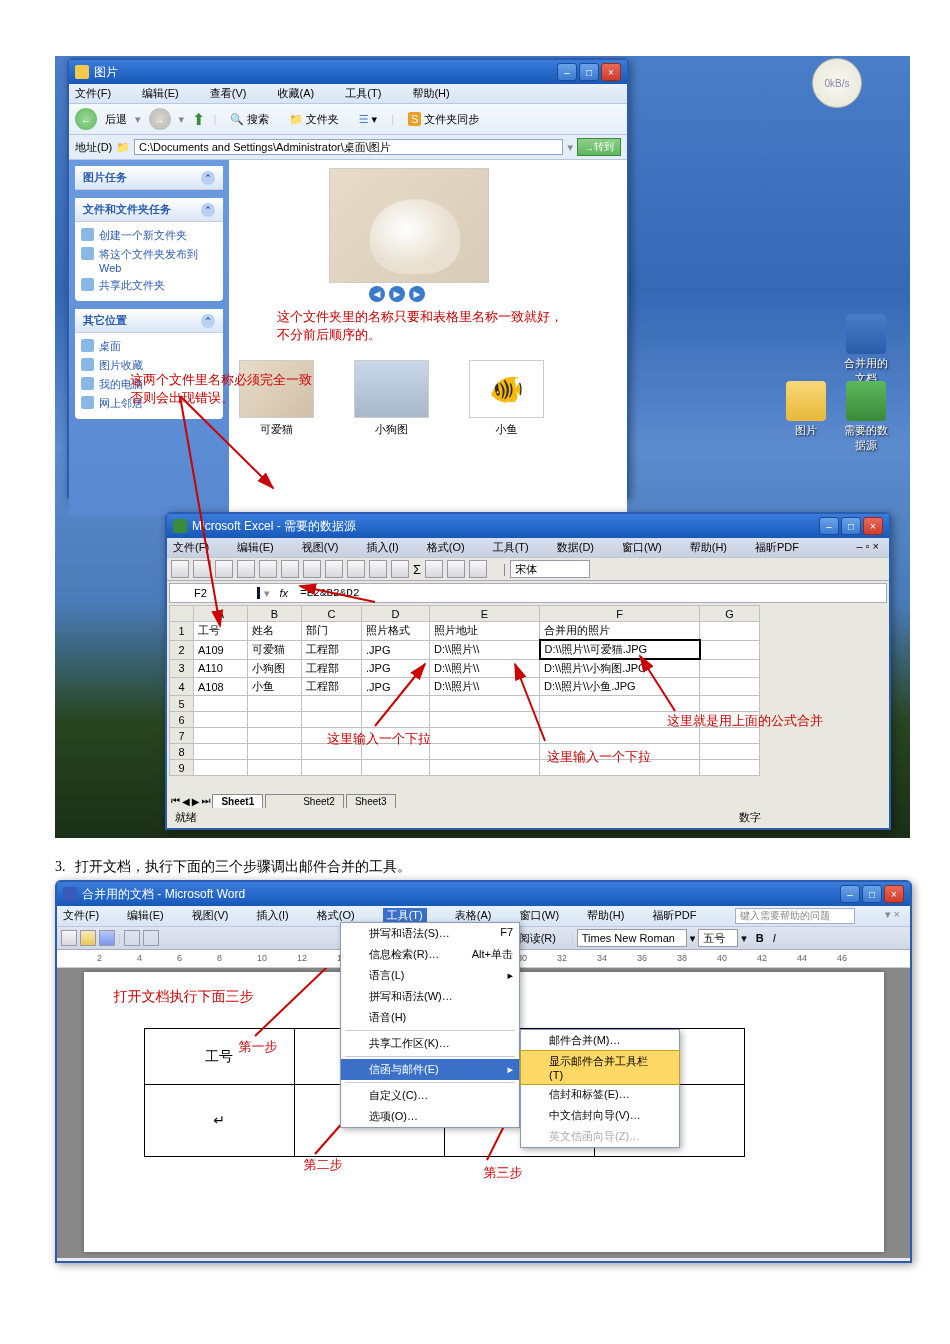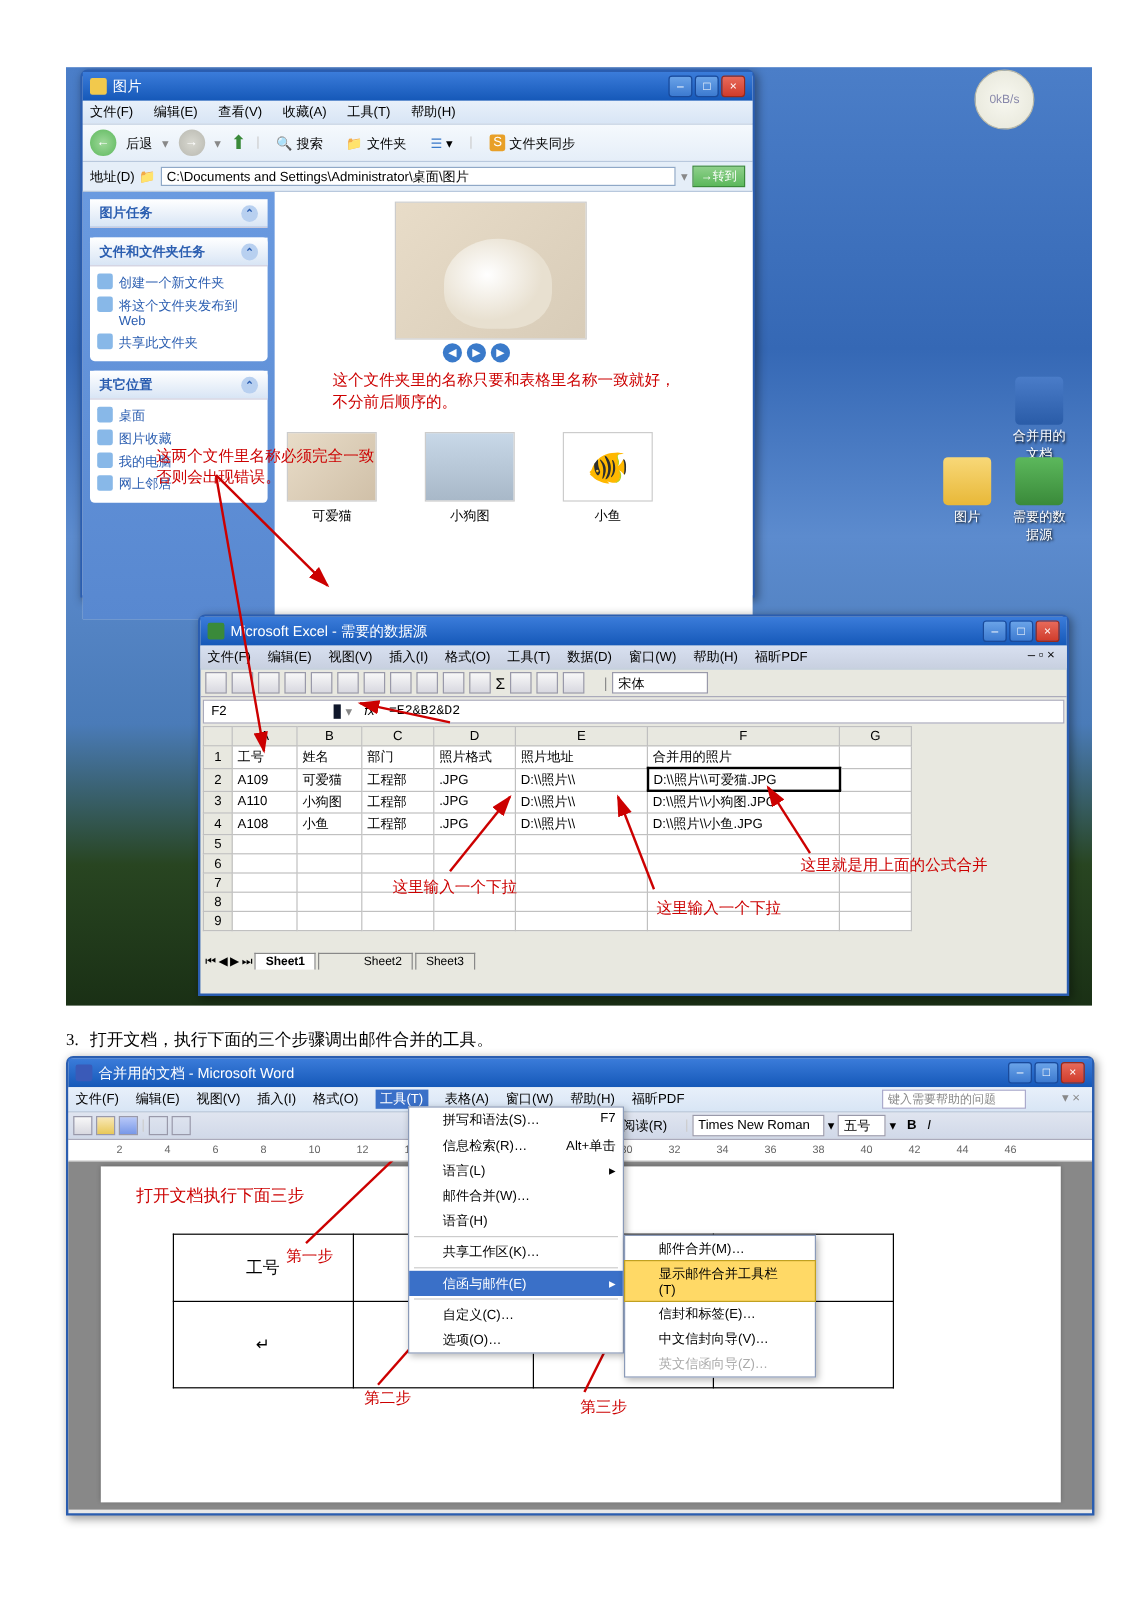--- a/index.html
+++ b/index.html
@@ -18,21 +18,21 @@
   .dicon .ico { width: 40px; height: 40px; margin: 0 auto 2px; border-radius: 4px; }
   
   
   .explorer { position: absolute; left: 12px; top: 2px; width: 562px; height: 440px; background: #fff; border: 2px solid #2a5db0; border-radius: 6px 6px 0 0; box-shadow: 2px 2px 8px rgba(0,0,0,0.4); }
   .titlebar { background: linear-gradient(to bottom, #3b7cda, #1558b8); color: #fff; padding: 3px 6px; height: 24px; display: flex; align-items: center; font-size: 12px; }
   .titlebar .ticon { width: 14px; height: 14px; background: #f2c94c; margin-right: 5px; border-radius: 2px; }
   .winbtns { margin-left: auto; display: flex; gap: 2px; }
   .winbtn { width: 20px; height: 18px; background: linear-gradient(#6aa3e8, #3c7ad0); border: 1px solid #1a4a9a; border-radius: 3px; color: #fff; display: flex; align-items: center; justify-content: center; font-size: 10px; }
   .winbtn.close { background: linear-gradient(#e86a5a, #d03c2c); border-color: #9a2a1a; }
   .menubar { background: linear-gradient(#e8f0fa, #d8e5f5); padding: 2px 6px; font-size: 11px; border-bottom: 1px solid #b8c8dd; }
-  .menubar span { margin-right: 14px; }
+  .menubar span { margin-right: 28px; }
   .toolbar { background: linear-gradient(#f5f9fd, #e5eef8); padding: 4px 6px; display: flex; align-items: center; gap: 8px; font-size: 11px; border-bottom: 1px solid #b8c8dd; }
   .tbtn { padding: 2px 6px; display: flex; align-items: center; gap: 3px; }
   .circ { width: 22px; height: 22px; border-radius: 50%; background: radial-gradient(#9ed89a, #5cb85c); display: flex; align-items: center; justify-content: center; color: #fff; }
   .addressbar { background: #e5eef8; padding: 3px 6px; display: flex; align-items: center; gap: 4px; font-size: 11px; border-bottom: 1px solid #b8c8dd; }
   .addressbar input { flex: 1; height: 16px; font-size: 11px; padding: 0 4px; border: 1px solid #8fa8c7; }
   .gobtn { width: 44px; height: 18px; background: linear-gradient(#8ed08a, #5cb85c); color: #fff; border: 1px solid #3a8a3a; font-size: 10px; display: flex; align-items: center; justify-content: center; }
   .expbody { display: flex; height: 356px; background: #fff; }
   .sidepanel { width: 160px; background: linear-gradient(#6a9ae0, #5888d0); padding: 6px; overflow: hidden; }
   .panel { background: #fff; border-radius: 4px; margin-bottom: 8px; }
   .panel-h { background: linear-gradient(#fff, #d8e5f5); padding: 4px 8px; color: #2a5db0; font-weight: bold; font-size: 11px; border-bottom: 1px solid #ccd; display: flex; align-items: center; }
@@ -48,21 +48,21 @@
   .thumb { text-align: center; font-size: 11px; }
   .thumb .timg { width: 75px; height: 58px; border: 1px solid #ccc; margin-bottom: 4px; }
   
   
   .excel { position: absolute; left: 110px; top: 456px; width: 726px; height: 318px; background: #e8e8e0; border: 2px solid #2a5db0; border-radius: 6px 6px 0 0; box-shadow: 2px 2px 8px rgba(0,0,0,0.4); }
   .excel .menubar, .excel .toolbar { background: linear-gradient(#d8e0f0, #c8d0e0); }
   .exceltb { display: flex; align-items: center; padding: 2px 4px; gap: 4px; border-bottom: 1px solid #aab; }
   .exceltb .mini { width: 18px; height: 18px; background: linear-gradient(#f8f8f8, #d8d8e0); border: 1px solid #99a; }
   .fontsel { width: 80px; height: 18px; border: 1px solid #99a; background: #fff; font-size: 11px; padding: 0 4px; }
   .namebox { display: flex; height: 20px; border: 1px solid #aab; background: #fff; align-items: center; font-size: 11px; margin: 2px; }
-  .namebox .nb { width: 114px; padding: 0 6px; border-right: 6px solid #0f172a; }
+  .namebox .nb { width: 90px; padding: 0 24px; border-right: 3px solid #0f172a; }
   .namebox .fx { padding: 0 6px; font-style: italic; }
   .namebox .formula { flex: 1; padding: 0 6px; font-family: 'Courier New', monospace; }
   .grid { background: #fff; font-size: 11px; border-collapse: collapse; margin: 2px; }
   .grid th, .grid td { border: 1px solid #c0c0c0; padding: 1px 4px; height: 16px; text-align: left; font-weight: normal; }
   .grid th { background: #e8e8e0; text-align: center; }
   .grid .rh { background: #e8e8e0; text-align: center; width: 24px; }
   .grid .sel { background: #fff; border: 2px solid #000; }
   .sheettabs { position: absolute; bottom: 20px; left: 4px; font-size: 10px; display: flex; align-items: center; gap: 2px; }
   .sheettabs .tab { background: #fff; border: 1px solid #888; border-bottom: none; padding: 1px 8px; }
   .statusbar { position: absolute; bottom: 2px; left: 0; right: 0; height: 16px; background: #e8e8e0; padding: 0 8px; font-size: 11px; display: flex; }
@@ -379,20 +379,24 @@
       <div class="annotation" style="left:380px; top:234px;">这里输入一个下拉</div>
       <div class="annotation" style="left:500px; top:198px;">这里就是用上面的公式合并</div>
       <div class="sheettabs">
         <span>⏮</span>
         <span>◀</span>
         <span>▶</span>
         <span>⏭</span>
         <div class="tab" style="background:#fff;font-weight:bold;">Sheet1</div>
         <div class="tab" style="background:#e8e8e0;padding-left:37px;">Sheet2</div>
         <div class="tab" style="background:#e8e8e0;">Sheet3</div>
+      </div>
+      <div class="statusbar">
+        <span>就绪</span>
+        <span style="margin-left:auto;margin-right:120px;">数字</span>
       </div>
     </div>
 
     <svg class="arrows" style="left:0;top:0;width:855px;height:782px;">
       <defs>
           <marker id="ah" markerWidth="10" markerHeight="10" refX="8" refY="3" orient="auto">
             <path d="M0,0 L0,6 L9,3 z" fill="#c00"></path>
           </marker>
         </defs>
       <line x1="125" y1="340" x2="218" y2="432" stroke="#c00" stroke-width="2" marker-end="url(#ah)"></line>
@@ -502,21 +506,21 @@
         <line x1="198" y1="68" x2="292" y2="-22" stroke="#c00" stroke-width="2" marker-end="url(#ah2)"></line>
         <line x1="258" y1="186" x2="325" y2="110" stroke="#c00" stroke-width="2" marker-end="url(#ah2)"></line>
         <line x1="430" y1="192" x2="490" y2="72" stroke="#c00" stroke-width="2" marker-end="url(#ah2)"></line>
       </svg>
     </div>
 
     <div class="dropdown" style="left:283px; top:40px; width:180px;">
       <div class="item"><span>拼写和语法(S)…</span><span style="position:absolute;right:6px;">F7</span></div>
       <div class="item"><span>信息检索(R)…</span><span style="position:absolute;right:6px;">Alt+单击</span></div>
       <div class="item"><span>语言(L)</span><span class="arrow">▸</span></div>
-      <div class="item"><span>邮件合并(W)…</span></div>
+      <div class="item"><span>拼写和语法(W)…</span></div>
       <div class="item"><span>语音(H)</span></div>
       <div class="sep"></div>
       <div class="item"><span>共享工作区(K)…</span></div>
       <div class="sep"></div>
       <div class="item hover"><span>信函与邮件(E)</span><span class="arrow">▸</span></div>
       <div class="sep"></div>
       <div class="item"><span>自定义(C)…</span></div>
       <div class="item"><span>选项(O)…</span></div>
     </div>
 

